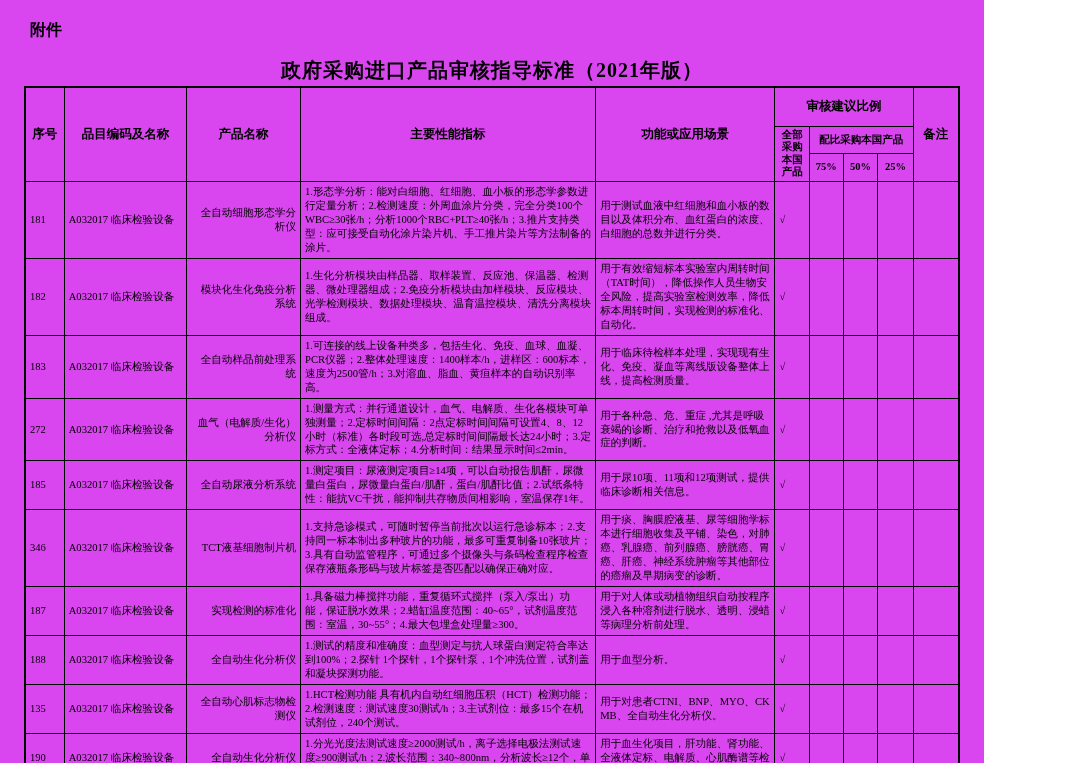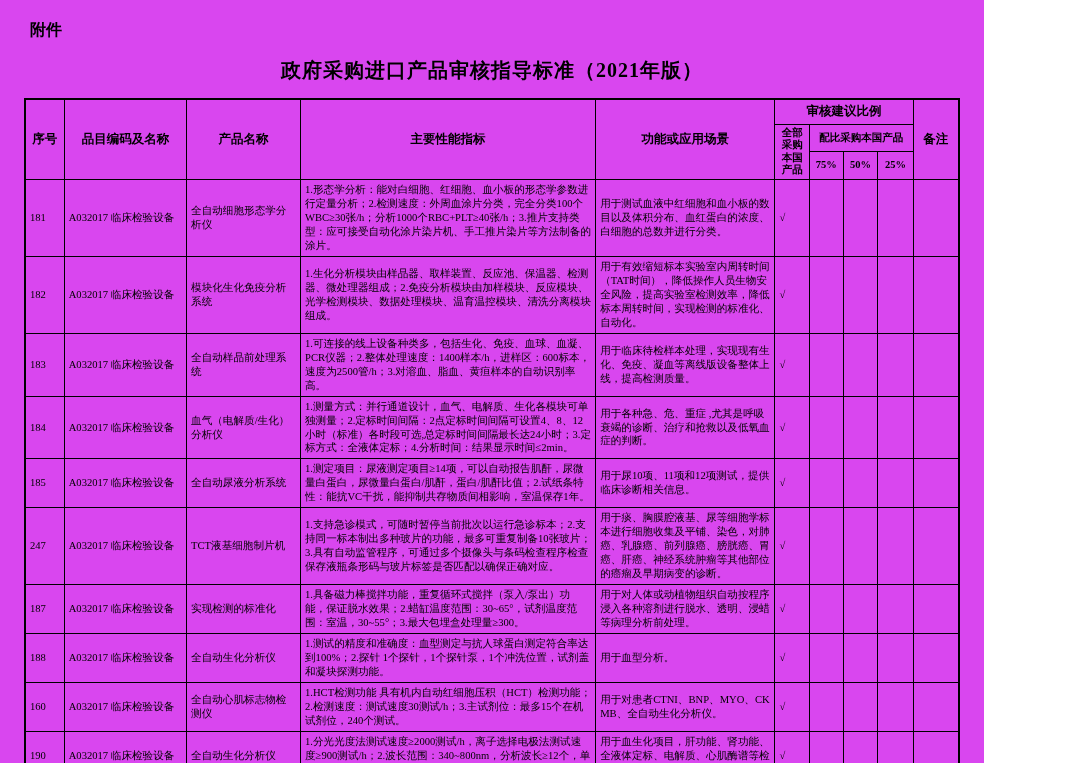--- a/index.html
+++ b/index.html
@@ -18,54 +18,54 @@
   .attachment {
     font-weight: bold;
     font-size: 16px;
     margin: 6px 0 2px 6px;
   }
   .doc-title {
     text-align: center;
     font-size: 20px;
     font-weight: bold;
     letter-spacing: 1px;
-    margin: 16px 0 14px 0;
+    margin: 16px 0 2px 0;
   }
   table.std {
     width: 100%;
     border-collapse: collapse;
     table-layout: fixed;
     border: 2px solid #000;
   }
   table.std th, table.std td {
     border: 1px solid #000;
     overflow: hidden;
   }
   table.std th {
     font-weight: bold;
     font-size: 12.5px;
     text-align: center;
-    padding: 4px 2px;
+    padding: 11px 2px;
     line-height: 1.25;
   }
   table.std th.small-head {
     font-size: 10.5px;
     padding: 2px 4px;
     line-height: 1.2;
   }
   table.std td {
     font-size: 10.6px;
     line-height: 1.32;
     padding: 3px 4px;
     vertical-align: middle;
     word-break: break-all;
   }
   td.center { text-align: left; }
   td.seq { font-size: 11.5px; }
-  td.prod { font-size: 11.5px; }
+  td.prod { font-size: 11.5px; text-align: right; }
   td.item { font-size: 11.3px; font-family: Liberation Serif, serif; }
   td.checkcol { font-size: 11px; }
   .footer {
     margin-top: 12px;
     display: flex;
     justify-content: center;
     align-items: center;
     gap: 55px;
     font-size: 12.5px;
   }
@@ -147,21 +147,21 @@
     <td>1.可连接的线上设备种类多，包括生化、免疫、血球、血凝、PCR仪器；2.整体处理速度：1400样本/h，进样区：600标本，速度为2500管/h；3.对溶血、脂血、黄疸样本的自动识别率高。</td>
     <td>用于临床待检样本处理，实现现有生化、免疫、凝血等离线版设备整体上线，提高检测质量。</td>
     <td class="center checkcol">√</td>
     <td class="center"></td>
     <td class="center"></td>
     <td class="center"></td>
     <td></td>
   </tr>
 
   <tr>
-    <td class="center seq">184</td>
+    <td class="center seq">272</td>
     <td class="item">A032017 临床检验设备</td>
     <td class="prod">血气（电解质/生化）分析仪</td>
     <td>1.测量方式：并行通道设计，血气、电解质、生化各模块可单独测量；2.定标时间间隔：2点定标时间间隔可设置4、8、12小时（标准）各时段可选,总定标时间间隔最长达24小时；3.定标方式：全液体定标；4.分析时间：结果显示时间≤2min。</td>
     <td>用于各种急、危、重症 ,尤其是呼吸衰竭的诊断、治疗和抢救以及低氧血症的判断。</td>
     <td class="center checkcol">√</td>
     <td class="center"></td>
     <td class="center"></td>
     <td class="center"></td>
     <td></td>
   </tr>
@@ -173,37 +173,37 @@
     <td>1.测定项目：尿液测定项目≥14项，可以自动报告肌酐，尿微量白蛋白，尿微量白蛋白/肌酐，蛋白/肌酐比值；2.试纸条特性：能抗VC干扰，能抑制共存物质间相影响，室温保存1年。</td>
     <td>用于尿10项、11项和12项测试，提供临床诊断相关信息。</td>
     <td class="center checkcol">√</td>
     <td class="center"></td>
     <td class="center"></td>
     <td class="center"></td>
     <td></td>
   </tr>
 
   <tr>
-    <td class="center seq">247</td>
+    <td class="center seq">346</td>
     <td class="item">A032017 临床检验设备</td>
     <td class="prod">TCT液基细胞制片机</td>
     <td>1.支持急诊模式，可随时暂停当前批次以运行急诊标本；2.支持同一标本制出多种玻片的功能，最多可重复制备10张玻片；3.具有自动监管程序，可通过多个摄像头与条码检查程序检查保存液瓶条形码与玻片标签是否匹配以确保正确对应。</td>
     <td>用于痰、胸膜腔液基、尿等细胞学标本进行细胞收集及平铺、染色，对肺癌、乳腺癌、前列腺癌、膀胱癌、胃癌、肝癌、神经系统肿瘤等其他部位的癌瘤及早期病变的诊断。</td>
     <td class="center checkcol">√</td>
     <td class="center"></td>
     <td class="center"></td>
     <td class="center"></td>
     <td></td>
   </tr>
 
   <tr>
     <td class="center seq">187</td>
     <td class="item">A032017 临床检验设备</td>
     <td class="prod">实现检测的标准化</td>
-    <td>1.具备磁力棒搅拌功能，重复循环式搅拌（泵入/泵出）功能，保证脱水效果；2.蜡缸温度范围：30~65°，试剂温度范围：室温，30~55°；3.最大包埋盒处理量≥300。</td>
+    <td>1.具备磁力棒搅拌功能，重复循环式搅拌（泵入/泵出）功能，保证脱水效果；2.蜡缸温度范围：40~65°，试剂温度范围：室温，30~55°；4.最大包埋盒处理量≥300。</td>
     <td>用于对人体或动植物组织自动按程序浸入各种溶剂进行脱水、透明、浸蜡等病理分析前处理。</td>
     <td class="center checkcol">√</td>
     <td class="center"></td>
     <td class="center"></td>
     <td class="center"></td>
     <td></td>
   </tr>
 
   <tr>
     <td class="center seq">188</td>
@@ -212,21 +212,21 @@
     <td>1.测试的精度和准确度：血型测定与抗人球蛋白测定符合率达到100%；2.探针 1个探针，1个探针泵，1个冲洗位置，试剂盖和凝块探测功能。</td>
     <td>用于血型分析。</td>
     <td class="center checkcol">√</td>
     <td class="center"></td>
     <td class="center"></td>
     <td class="center"></td>
     <td></td>
   </tr>
 
   <tr>
-    <td class="center seq">160</td>
+    <td class="center seq">135</td>
     <td class="item">A032017 临床检验设备</td>
     <td class="prod">全自动心肌标志物检测仪</td>
     <td>1.HCT检测功能 具有机内自动红细胞压积（HCT）检测功能；2.检测速度：测试速度30测试/h；3.主试剂位：最多15个在机试剂位，240个测试。</td>
     <td>用于对患者CTNI、BNP、MYO、CKMB、全自动生化分析仪。</td>
     <td class="center checkcol">√</td>
     <td class="center"></td>
     <td class="center"></td>
     <td class="center"></td>
     <td></td>
   </tr>

